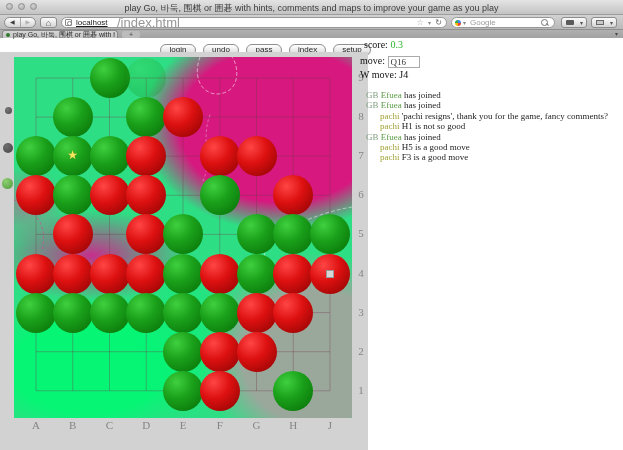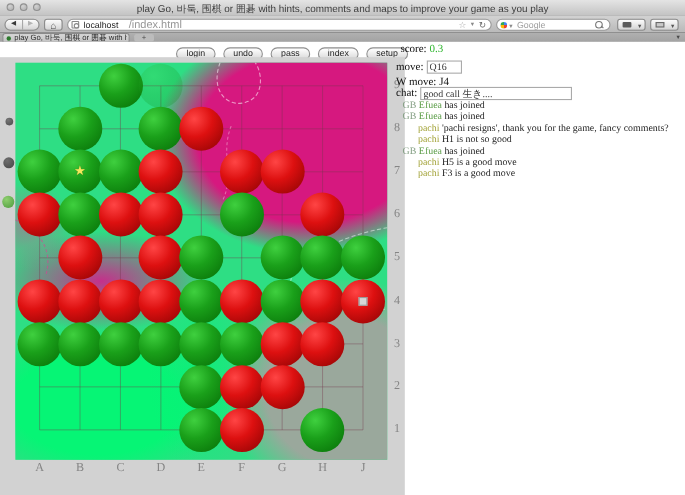--- a/index.html
+++ b/index.html
@@ -20,22 +20,22 @@
   #nav-pill{position:absolute;left:4px;top:2px;width:32px;height:11px;border-radius:6px;display:flex;}
   #nav-pill span{flex:1;text-align:center;font-size:6px;line-height:9px;}
   #back-btn{color:#3a3a3a;border-right:1px solid #a8a8a8;}
   #fwd-btn{color:#b3b3b3;}
   #home-btn{position:absolute;left:40px;top:2px;width:17px;height:11px;border-radius:3px;
             text-align:center;font-size:9px;line-height:10px;color:#444;}
   #url-field{position:absolute;left:61px;top:2px;width:386px;height:11px;border-radius:6px;
              background:#fff;border:1px solid #979797;box-sizing:border-box;}
   #favicon{position:absolute;left:3px;top:1px;width:7px;height:7px;border:1px solid #888;box-sizing:border-box;border-radius:1px;}
   #favicon:after{content:"";position:absolute;left:1px;top:1px;width:3px;height:3px;border-radius:50%;border:1px solid #888;}
-  #url-host{position:absolute;left:14px;top:0px;font-size:8px;line-height:9px;color:#1a1a1a;}
-  #url-path{position:absolute;left:55px;top:0px;font-size:10px;line-height:9px;color:#969696;}
+  #url-host{position:absolute;left:14px;top:0px;font-size:8px;line-height:9px;color:#1a1a1a;text-decoration:underline;}
+  #url-path{position:absolute;left:55px;top:0px;font-size:13px;line-height:9px;color:#969696;}
   #url-star{position:absolute;right:22px;top:0;font-size:8px;line-height:9px;color:#a3a3a3;}
   #url-caret{position:absolute;right:15px;top:1px;font-size:6px;line-height:8px;color:#8a8a8a;}
   #url-reload{position:absolute;right:4px;top:0;font-size:8px;line-height:9px;color:#6a6a6a;}
   #search-field{position:absolute;left:451px;top:2px;width:104px;height:11px;border-radius:6px;
                 background:#fff;border:1px solid #979797;box-sizing:border-box;}
   #g-orb{position:absolute;left:3px;top:1.5px;width:6px;height:6px;border-radius:50%;background:#4285f4;
          background-image:conic-gradient(#4285f4 0 25%,#ea4335 0 50%,#fbbc05 0 75%,#34a853 0 100%);}
   #search-caret{position:absolute;left:11px;top:1px;font-size:6px;color:#8a8a8a;}
   #search-label{position:absolute;left:18px;top:0;font-size:8px;line-height:9px;color:#9c9c9c;}
   #magnifier{position:absolute;right:6px;top:1px;width:5px;height:5px;border:1px solid #777;border-radius:50%;}
@@ -266,24 +266,20 @@
       <span class="row-label" style="left: 354px; top: 253.6px;">3</span>
       <span class="row-label" style="left: 354px; top: 292.7px;">2</span>
       <span class="row-label" style="left: 354px; top: 331.8px;">1</span>
     </div>
 
   <div id="move-line" class="serif">
     <span>move:</span>
     <input id="move-input" class="mini-input" value="Q16" style="">
   </div>
   <div id="wmove-line" class="serif">W move: J4</div>
-  <div id="chat-line" class="serif">
-    <span>chat:</span>
-    <input id="chat-input" class="mini-input" value="good call 生き...." style="">
-  </div>
   <div id="chat-log">
       <div class="log-line"><span class="badge">GB </span><span class="name-user">Efuea </span><span>has joined</span></div>
       <div class="log-line"><span class="badge">GB </span><span class="name-user">Efuea </span><span>has joined</span></div>
       <div class="log-line indent"><span class="name-pachi">pachi </span><span>'pachi resigns', thank you for the game, fancy comments?</span></div>
       <div class="log-line indent"><span class="name-pachi">pachi </span><span>H1 is not so good</span></div>
       <div class="log-line"><span class="badge">GB </span><span class="name-user">Efuea </span><span>has joined</span></div>
       <div class="log-line indent"><span class="name-pachi">pachi </span><span>H5 is a good move</span></div>
       <div class="log-line indent"><span class="name-pachi">pachi </span><span>F3 is a good move</span></div>
     </div>
 

